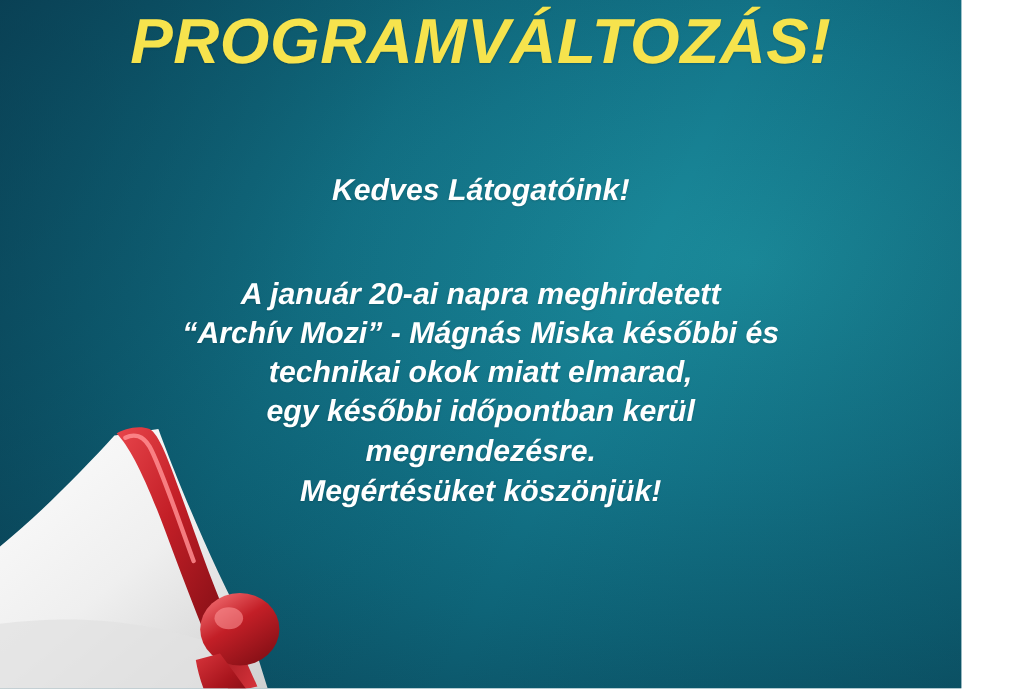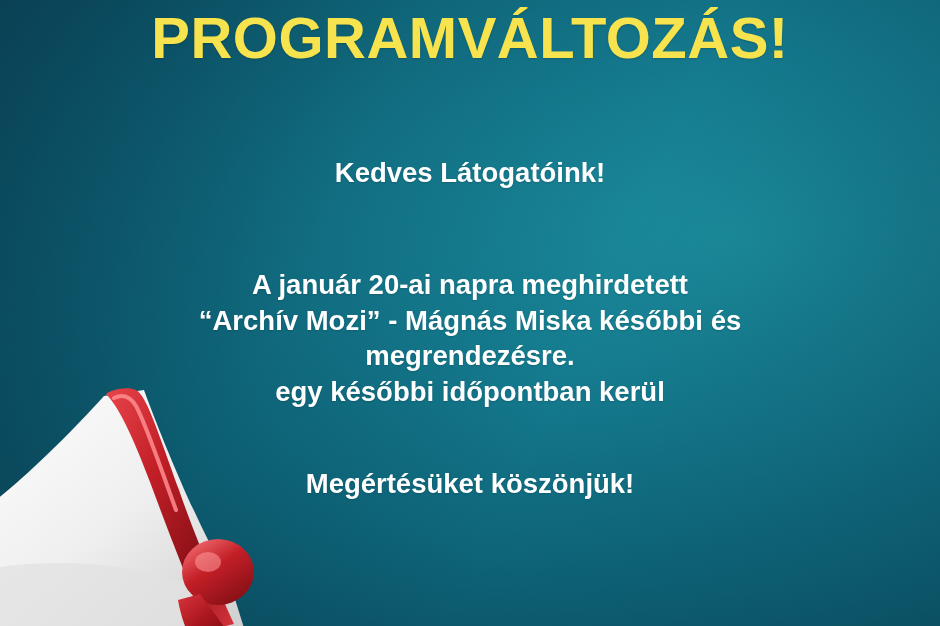--- a/index.html
+++ b/index.html
@@ -7,24 +7,25 @@
     padding: 0;
   }
   body {
     width: 940px;
     height: 626px;
     overflow: hidden;
     font-family: "Liberation Sans", sans-serif;
   }
   .poster {
     position: relative;
-    width: 940px;
+    width: 874px;
     height: 626px;
     overflow: hidden;
     background: radial-gradient(ellipse 120% 95% at 78% 38%, #1b8c9c 0%, #14788c 32%, #0e6478 58%, #0b4f63 80%, #0a4055 100%);
+    font-style: italic;
   }
   .poster::after {
     content: "";
     position: absolute;
     inset: 0;
     background: linear-gradient(115deg, rgba(8,50,70,0.55) 0%, rgba(8,60,78,0.12) 35%, rgba(10,70,90,0.0) 60%, rgba(8,55,72,0.30) 100%);
     pointer-events: none;
   }
   .headline {
     position: absolute;
@@ -48,28 +49,27 @@
     text-align: center;
     color: #ffffff;
     font-size: 27.5px;
     font-weight: bold;
     line-height: 1.30;
     z-index: 5;
     text-shadow: 0 1px 2px rgba(0,0,0,0.15);
   }
   .body-copy .greeting {
     display: block;
-    margin-bottom: 76px;
+    margin-bottom: 58px;
   }
   .body-copy .line {
     display: block;
   }
   .body-copy .closing {
     display: block;
-    margin-top: 56px;
   }
   
   .megaphone {
     position: absolute;
     left: -6px;
     bottom: -14px;
     width: 330px;
     height: 260px;
     z-index: 4;
   }
@@ -83,22 +83,23 @@
 <body>
 
 <div class="poster">
 
   <div class="headline">PROGRAMVÁLTOZÁS!</div>
 
   <div class="body-copy">
     <span class="greeting">Kedves Látogatóink!</span>
     <span class="line">A január 20-ai napra meghirdetett</span>
     <span class="line">“Archív Mozi”  - Mágnás Miska későbbi és</span>
+    <span class="line">technikai okok miatt elmarad,</span>
+    <span class="line">egy későbbi időpontban kerül</span>
     <span class="line">megrendezésre.</span>
-    <span class="line">egy későbbi időpontban kerül</span>
     <span class="closing">Megértésüket köszönjük!</span>
   </div>
 
   <div class="megaphone">
     <svg viewBox="0 0 330 260" xmlns="http://www.w3.org/2000/svg" aria-hidden="true">
       <defs>
         <linearGradient id="coneWhite" x1="0" y1="0" x2="1" y2="1">
           <stop offset="0%" stop-color="#ffffff"></stop>
           <stop offset="55%" stop-color="#efefef"></stop>
           <stop offset="100%" stop-color="#cfcfcf"></stop>

